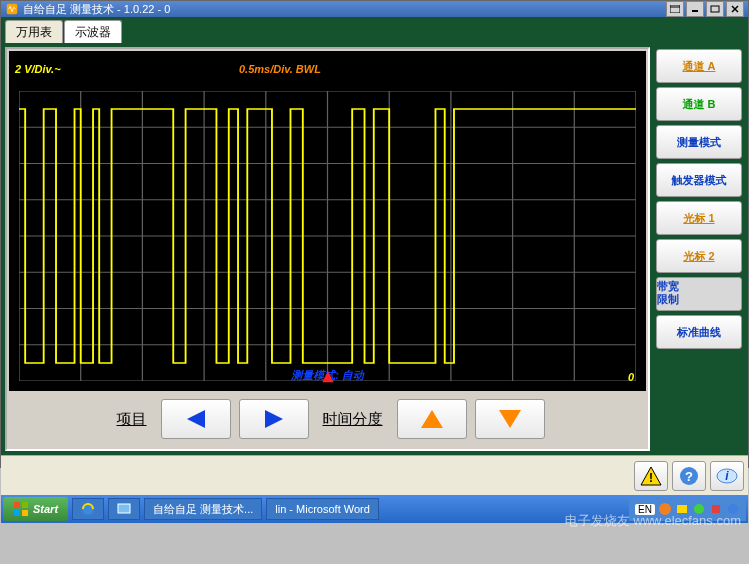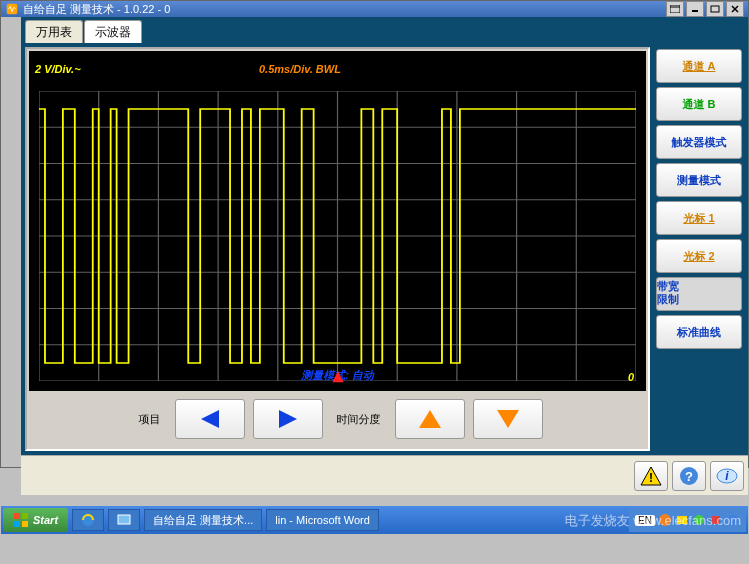--- a/index.html
+++ b/index.html
@@ -2,42 +2,42 @@
 <html><head>
 <meta charset="utf-8">
 <style>
 * { margin: 0; padding: 0; box-sizing: border-box; font-family: "SimSun", "Microsoft YaHei", sans-serif; }
 body { width: 749px; height: 564px; background: #c0c0c0; }
 .window { width: 749px; height: 468px; display: flex; flex-direction: column; border: 1px solid #666; }
 .titlebar { height: 22px; background: linear-gradient(to bottom, #5a8ad4, #3a6ab4); display: flex; align-items: center; padding: 0 4px; color: #fff; font-size: 11px; }
 .titlebar .app-icon { width: 14px; height: 14px; margin-right: 4px; }
 .titlebar .title-text { flex: 1; }
 .titlebar .sysbtn { width: 18px; height: 16px; background: #d4d4d4; border: 1px solid #888; margin-left: 2px; display: flex; align-items: center; justify-content: center; font-size: 10px; color: #000; }
-.content { flex: 1; display: flex; flex-direction: column; background: #0c4a6e; margin-left: 20px; }
+.content { flex: 1; display: flex; flex-direction: column; background: #14532d; }
 .tabs { display: flex; height: 26px; padding-top: 3px; padding-left: 4px; gap: 0; }
 .tab { padding: 3px 10px; font-size: 12px; background: #ece9d8; border: 1px solid #999; border-bottom: none; border-top-left-radius: 3px; border-top-right-radius: 3px; margin-right: 1px; }
 .tab.active { background: #fff; }
 .main-area { flex: 1; display: flex; padding: 4px; gap: 4px; }
 .scope-area { flex: 1; display: flex; flex-direction: column; background: #d4d0c8; border: 2px inset #fff; padding: 2px; }
 .scope-screen { height: 340px; background: #000; position: relative; }
 .scope-label { position: absolute; font-size: 11px; font-weight: bold; font-style: italic; }
 .scope-grid { position: absolute; left: 10px; right: 10px; top: 40px; bottom: 10px; }
 .scope-controls { flex: 1; display: flex; align-items: center; justify-content: center; gap: 8px; padding: 8px 0; }
-.ctrl-label { font-size: 11px; color: #000; margin: 0 6px; }
+.ctrl-label { font-size: 15px; color: #000; margin: 0 6px; text-decoration: underline; }
 .nav-btn { width: 70px; height: 40px; background: linear-gradient(to bottom, #fff, #e8e8e8); border: 1px solid #999; border-radius: 3px; display: flex; align-items: center; justify-content: center; }
 .side-panel { width: 90px; display: flex; flex-direction: column; gap: 4px; padding: 2px; }
 .side-btn { height: 34px; background: linear-gradient(to bottom, #fff, #e4e4e4); border: 1px solid #999; border-radius: 3px; font-size: 11px; display: flex; align-items: center; justify-content: center; color: #000; }
 .side-btn.blue-text { color: #1040c0; font-weight: bold; }
 .side-btn.orange-text { color: #d08000; font-weight: bold; text-decoration: underline; }
 .side-btn.gray-bg { background: #d8d8d8; display: block; text-align: left; padding-top: 2px; line-height: 1.2; }
 .bottom-bar { height: 40px; background: #ece9d8; border-top: 1px solid #aaa; display: flex; align-items: center; padding: 4px; }
 .status-btn { height: 30px; padding: 0 14px; background: #ece9d8; border: 1px solid #999; border-radius: 3px; font-size: 13px; display: flex; align-items: center; }
 .bottom-spacer { flex: 1; }
 .info-btn { width: 34px; height: 30px; background: linear-gradient(to bottom, #fff, #e4e4e4); border: 1px solid #999; border-radius: 3px; margin-left: 4px; display: flex; align-items: center; justify-content: center; }
-.taskbar { height: 28px; background: linear-gradient(to bottom, #498ae6, #2668c6); display: flex; align-items: center; padding: 2px; font-size: 11px; color: #fff; margin-top: 11px; }
+.taskbar { height: 28px; background: linear-gradient(to bottom, #498ae6, #2668c6); display: flex; align-items: center; padding: 2px; font-size: 11px; color: #fff; }
 .start-btn { height: 24px; padding: 0 10px; background: linear-gradient(to bottom, #5cb85c, #3a8a3a); border-radius: 3px; display: flex; align-items: center; font-weight: bold; font-style: italic; }
 .task-item { height: 22px; padding: 0 8px; background: #3a78c8; border: 1px solid #2658a8; margin-left: 4px; display: flex; align-items: center; border-radius: 0; max-width: 150px; overflow: hidden; white-space: nowrap; }
 .tray { margin-left: auto; height: 24px; background: #4a88d6; padding: 0 6px; display: flex; align-items: center; gap: 3px; }
 .tray-icon { width: 14px; height: 14px; }
 .watermark { position: absolute; right: 8px; bottom: 34px; color: rgba(255,255,255,0.6); font-size: 13px; font-family: Arial; }
 </style>
 </head>
 <body>
 
 <div class="window">
@@ -138,22 +138,22 @@
               <svg width="26" height="22" viewBox="0 0 26 22">
                 <polygon points="2,2 24,2 13,20" fill="#ff8800"></polygon>
               </svg>
             </div>
         </div>
       </div>
 
       <div class="side-panel">
         <div class="side-btn orange-text">通道 A</div>
         <div class="side-btn" style="color:#00a000;font-weight:bold;">通道 B</div>
+        <div class="side-btn blue-text">测量模式</div>
         <div class="side-btn blue-text">触发器模式</div>
-        <div class="side-btn blue-text">测量模式</div>
         <div class="side-btn orange-text">光标 1</div>
         <div class="side-btn orange-text">光标 2</div>
         <div class="side-btn blue-text gray-bg">
           <span>带宽</span><br><span>限制</span>
         </div>
         <div class="side-btn blue-text">标准曲线</div>
       </div>
     </div>
 
     <div class="bottom-bar">

